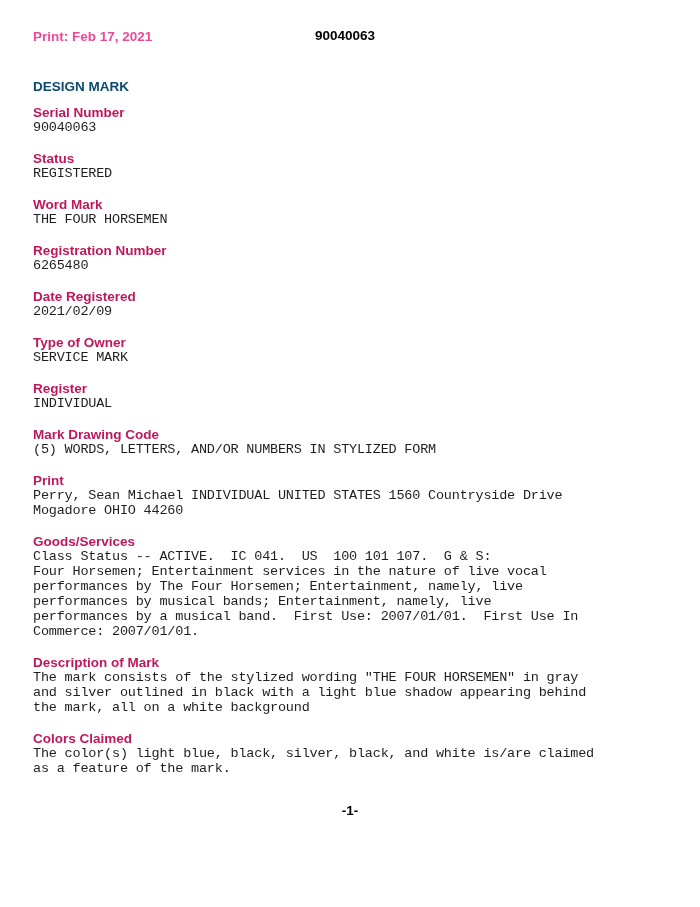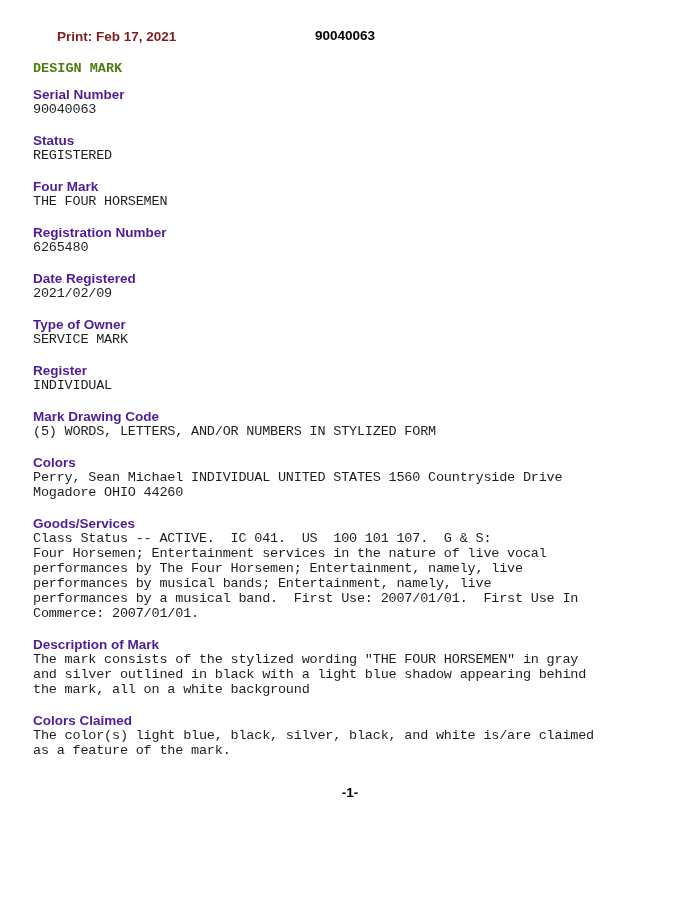--- a/index.html
+++ b/index.html
@@ -18,52 +18,51 @@
   }
   .doc-header {
     position: relative;
     height: 15px;
     line-height: 15px;
   }
   .print-date {
     font-family: "Liberation Sans", sans-serif;
     font-weight: bold;
     font-size: 13.5px;
-    color: #7f1d1d;
-    margin-left: 24px;
+    color: #ec4899;
   }
   .serial-header {
     position: absolute;
     left: 282px;
     top: 0;
     font-family: "Liberation Sans", sans-serif;
     font-weight: bold;
     font-size: 13.5px;
     color: #000000;
   }
   .doc-title {
-    margin-top: 18px;
-    font-family: Liberation Mono, monospace;
+    margin-top: 36px;
+    font-family: Liberation Sans, sans-serif;
     font-weight: bold;
     font-size: 13.5px;
     line-height: 15px;
-    color: #4d7c0f;
+    color: #0c4a6e;
   }
   .section {
     margin-top: 16px;
   }
   .section.first {
     margin-top: 11px;
   }
   .field-label {
     font-family: "Liberation Sans", sans-serif;
     font-weight: bold;
     font-size: 13.5px;
     line-height: 15px;
-    color: #4c1d95;
+    color: #be185d;
   }
   .value-line {
     font-family: "Liberation Mono", "DejaVu Sans Mono", monospace;
     font-size: 13.5px;
     line-height: 15px;
     color: #1e1e1e;
     white-space: pre;
     letter-spacing: -0.2px;
   }
   .page-number {
@@ -92,21 +91,21 @@
     <div class="field-label">Serial Number</div>
     <div class="value-line">90040063</div>
   </div>
 
   <div class="section">
     <div class="field-label">Status</div>
     <div class="value-line">REGISTERED</div>
   </div>
 
   <div class="section">
-    <div class="field-label">Four Mark</div>
+    <div class="field-label">Word Mark</div>
     <div class="value-line">THE FOUR HORSEMEN</div>
   </div>
 
 
   <div class="section">
     <div class="field-label">Registration Number</div>
     <div class="value-line">6265480</div>
   </div>
 
   <div class="section">
@@ -123,21 +122,21 @@
     <div class="field-label">Register</div>
     <div class="value-line">INDIVIDUAL</div>
   </div>
 
   <div class="section">
     <div class="field-label">Mark Drawing Code</div>
     <div class="value-line">(5) WORDS, LETTERS, AND/OR NUMBERS IN STYLIZED FORM</div>
   </div>
 
   <div class="section">
-    <div class="field-label">Colors</div>
+    <div class="field-label">Print</div>
     <div class="value-line">Perry, Sean Michael INDIVIDUAL UNITED STATES 1560 Countryside Drive</div>
     <div class="value-line">Mogadore OHIO 44260</div>
   </div>
 
   <div class="section">
     <div class="field-label">Goods/Services</div>
     <div class="value-line">Class Status -- ACTIVE.  IC 041.  US  100 101 107.  G &amp; S:</div>
     <div class="value-line">Four Horsemen; Entertainment services in the nature of live vocal</div>
     <div class="value-line">performances by The Four Horsemen; Entertainment, namely, live</div>
     <div class="value-line">performances by musical bands; Entertainment, namely, live</div>

